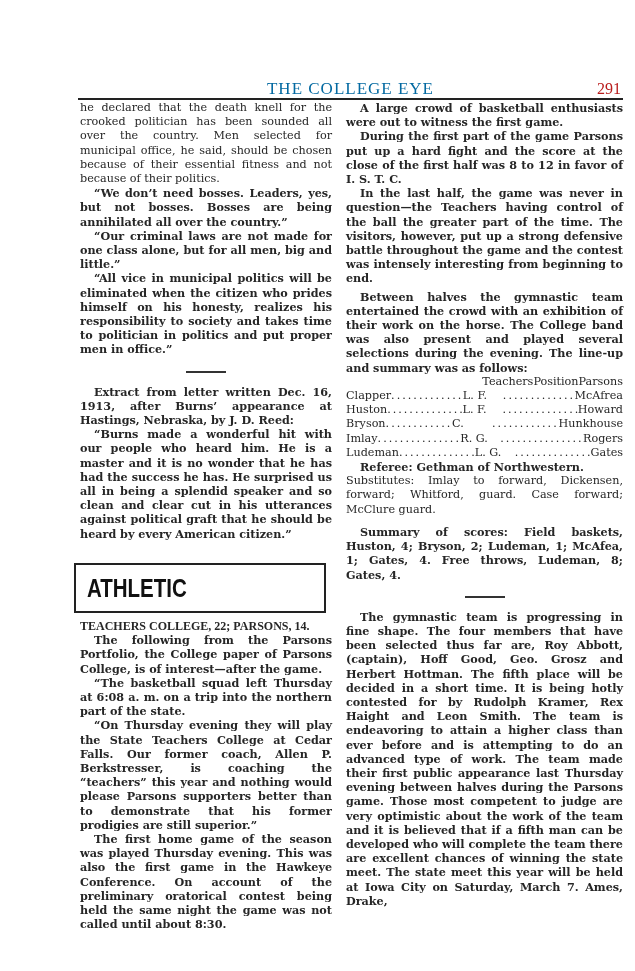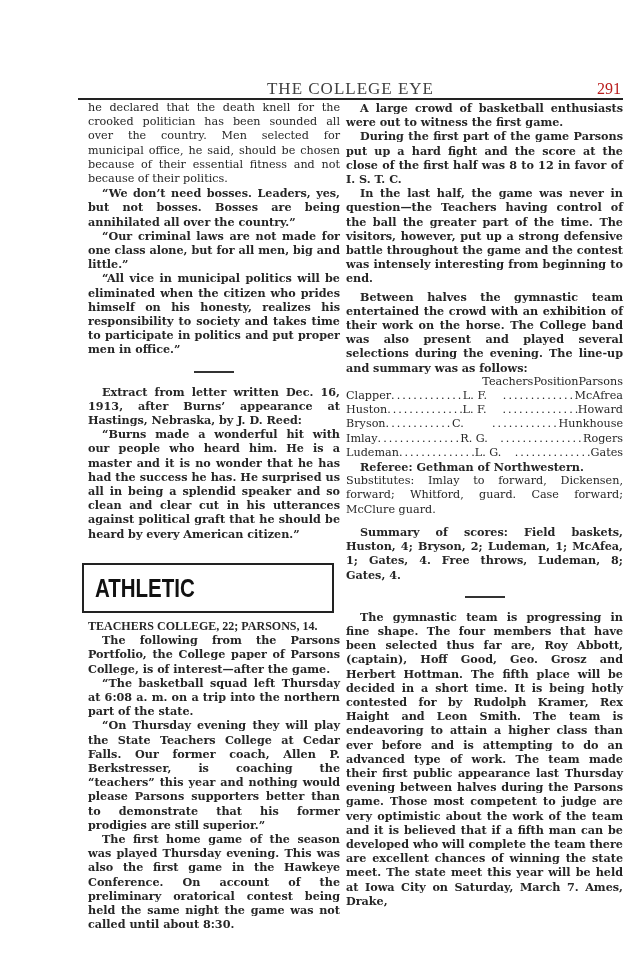--- a/index.html
+++ b/index.html
@@ -7,31 +7,31 @@
     width: 635px; height: 971px; background: #ffffff; position: relative; overflow: hidden;
     font-family: "DejaVu Serif", "Liberation Serif", serif; color: #1a1a1a;
   }
   .page { position: absolute; left: 0; top: 0; width: 635px; height: 971px; }
   .header {
     position: absolute; left: 78px; top: 76px; width: 545px; height: 22px;
     border-bottom: 2px solid #222;
   }
   .header-title {
     position: absolute; left: 0; right: 0; top: 3px; text-align: center;
-    font-family: "Liberation Serif", serif; font-size: 17px; letter-spacing: 1px; color: #404040;
+    font-family: "Liberation Serif", serif; font-size: 17px; letter-spacing: 1px; color: #0369a1;
   }
   .header-page {
     position: absolute; right: 2px; top: 4px;
     font-family: "Liberation Serif", serif; font-size: 16px; color: #b91c1c;
   }
   .col {
     position: absolute; top: 101px; font-family: "DejaVu Serif", serif;
     font-size: 11.2px; line-height: 14.2px; color: #262626; text-align: justify;
   }
-  .col-left { left: 88px; width: 252px; }
+  .col-left { left: 80px; width: 252px; }
   .col-right { left: 346px; width: 277px; }
   .col p { margin: 0; }
   .indent { text-indent: 14px; font-weight: bold; }
   .rule { width: 40px; height: 2px; background: #333; margin: 14px auto 12px auto; }
   .athletic-box {
     margin: 22px 0 6px -6px; width: 248px; height: 46px; border: 2px solid #222;
     display: flex; align-items: center; justify-content: flex-start;
   }
   .athletic-title {
     font-family: "Liberation Sans", sans-serif; font-weight: bold; font-size: 25px;
@@ -56,21 +56,21 @@
 
   <div class="header">
     <div class="header-title">THE COLLEGE EYE</div>
     <div class="header-page">291</div>
   </div>
 
   <div class="col col-left">
     <p>he declared that the death knell for the crooked politician has been sounded all over the country. Men selected for municipal office, he said, should be chosen because of their essential fitness and not because of their politics.</p>
     <p class="indent">“We don’t need bosses. Leaders, yes, but not bosses. Bosses are being annihilated all over the country.”</p>
     <p class="indent">“Our criminal laws are not made for one class alone, but for all men, big and little.”</p>
-    <p class="indent">“All vice in municipal politics will be eliminated when the citizen who prides himself on his honesty, realizes his responsibility to society and takes time to participate in politics and put proper men in office.”</p>
+    <p class="indent">“All vice in municipal politics will be eliminated when the citizen who prides himself on his honesty, realizes his responsibility to society and takes time to politician in politics and put proper men in office.”</p>
 
     <div class="rule"></div>
 
     <p class="indent">Extract from letter written Dec. 16, 1913, after Burns’ appearance at Hastings, Nebraska, by J. D. Reed:</p>
     <p class="indent">“Burns made a wonderful hit with our people who heard him. He is a master and it is no wonder that he has had the success he has. He surprised us all in being a splendid speaker and so clean and clear cut in his utterances against political graft that he should be heard by every American citizen.”</p>
 
     <div class="athletic-box">
       <span class="athletic-title">ATHLETIC</span>
     </div>
 

